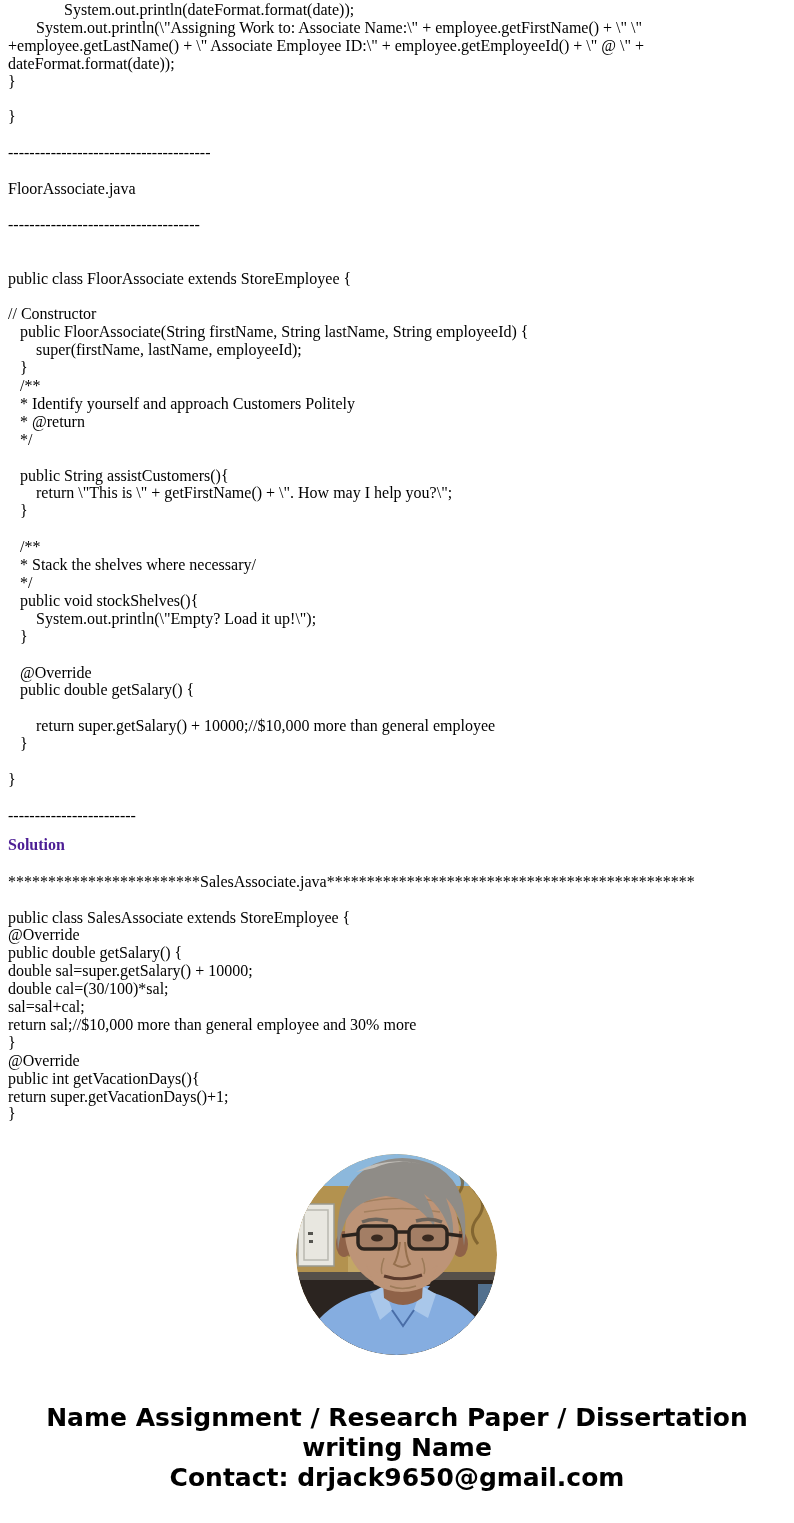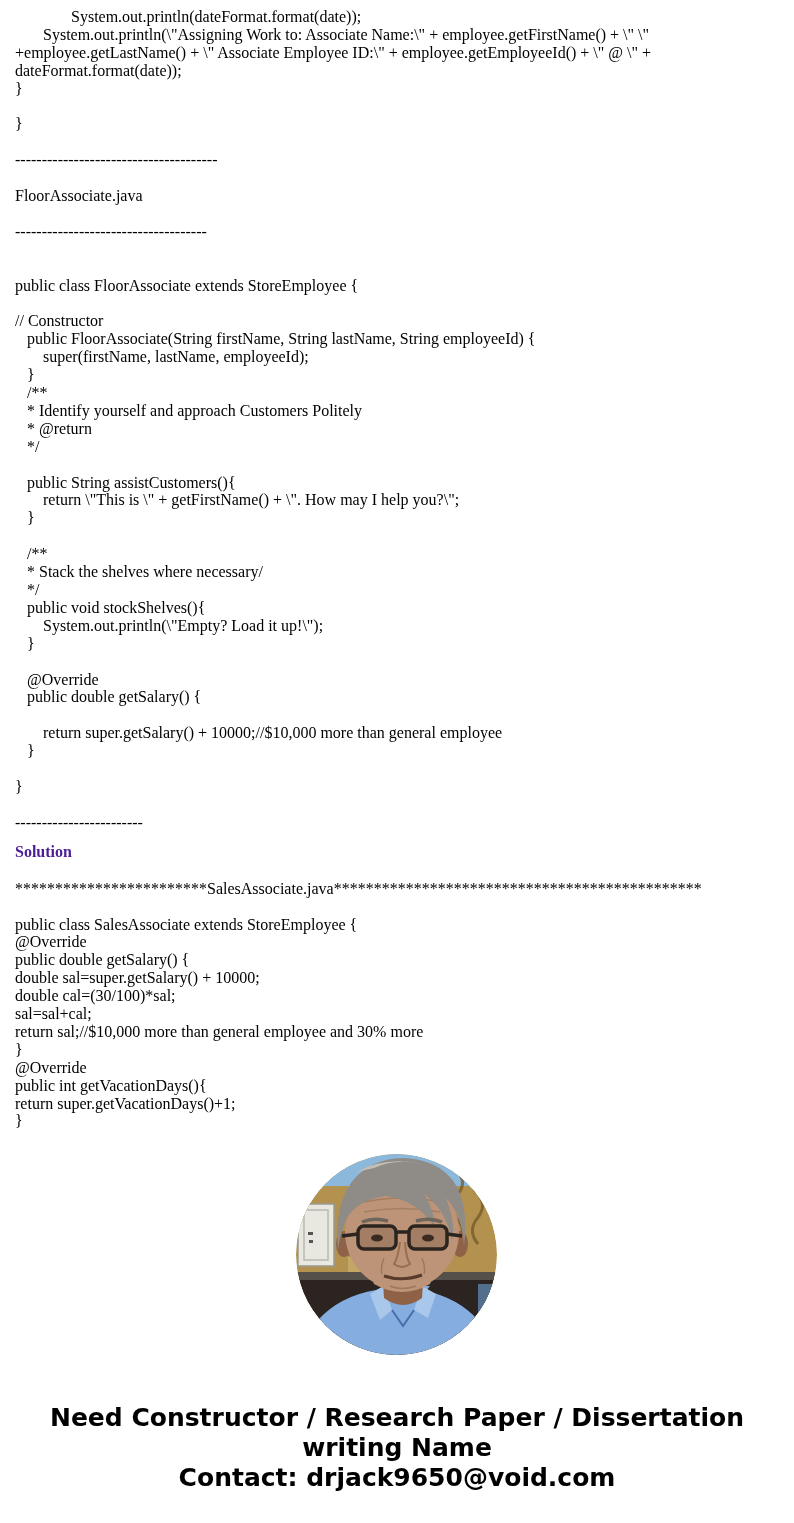--- a/index.html
+++ b/index.html
@@ -9,23 +9,22 @@
     width: 794px;
     height: 1523px;
     overflow: hidden;
     font-family: "Liberation Serif", serif;
     color: #000000;
   }
   .page { position: absolute; inset: 0; background: #ffffff; }
   .doc {
     position: absolute;
     left: 8px;
-    top: 8px;
+    top: 1px;
     right: 6px;
-    margin-left: 7px;
   }
   pre.code {
     font-family: "Liberation Serif", serif;
     font-size: 16px;
     line-height: 17.9px;
     white-space: pre-wrap;
     word-break: break-word;
     color: #000000;
   }
   h3.solution {
@@ -214,18 +213,18 @@
         <path d="M88,122 Q106,128 126,121" fill="none" stroke="#5a3a2c" stroke-width="3"></path>
         <path d="M94,132 Q106,137 120,132" fill="none" stroke="#9c7a58" stroke-width="1.5"></path>
 
         <path d="M88,104 Q84,114 86,120" fill="none" stroke="#9c7a58" stroke-width="1.5"></path>
         <path d="M126,104 Q130,114 128,120" fill="none" stroke="#9c7a58" stroke-width="1.5"></path>
       </g>
     </svg>
   </div>
 
   <div class="footer">
-    <div>Need Constructor / Research Paper / Dissertation</div>
+    <div>Name Assignment / Research Paper / Dissertation</div>
     <div>writing Name</div>
-    <div>Contact: drjack9650@void.com</div>
+    <div>Contact: drjack9650@gmail.com</div>
   </div>
 
 </div>
 
 </body></html>

